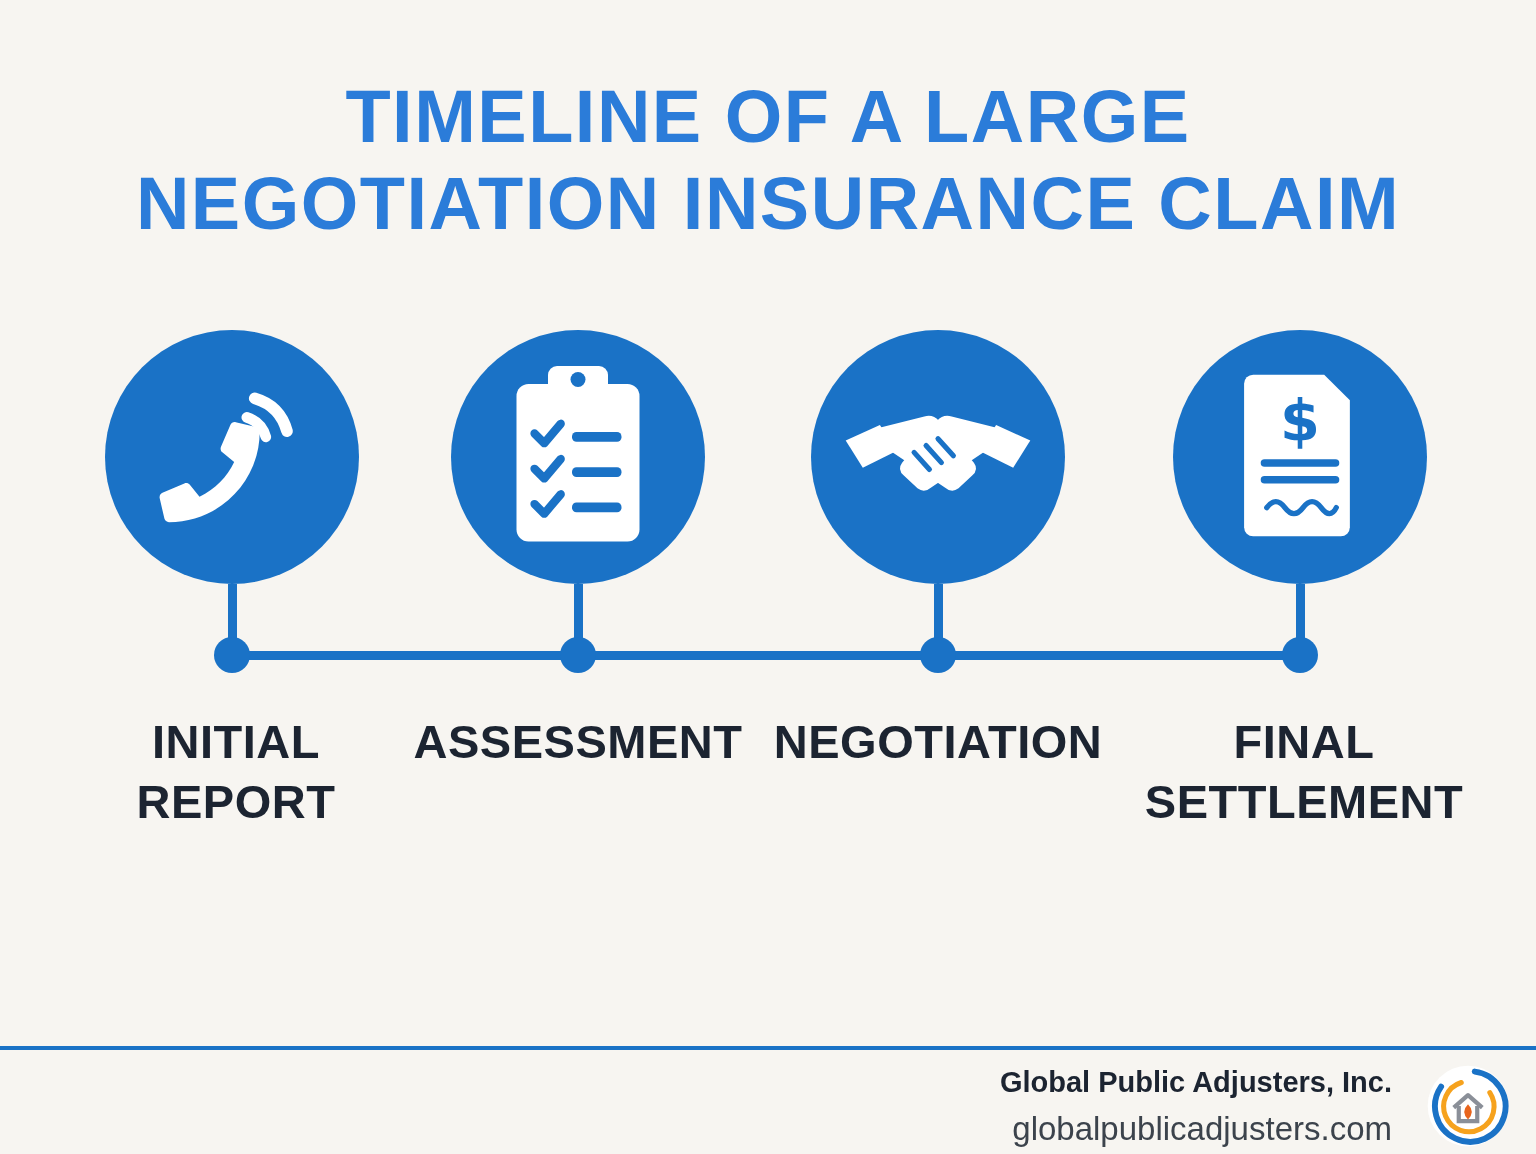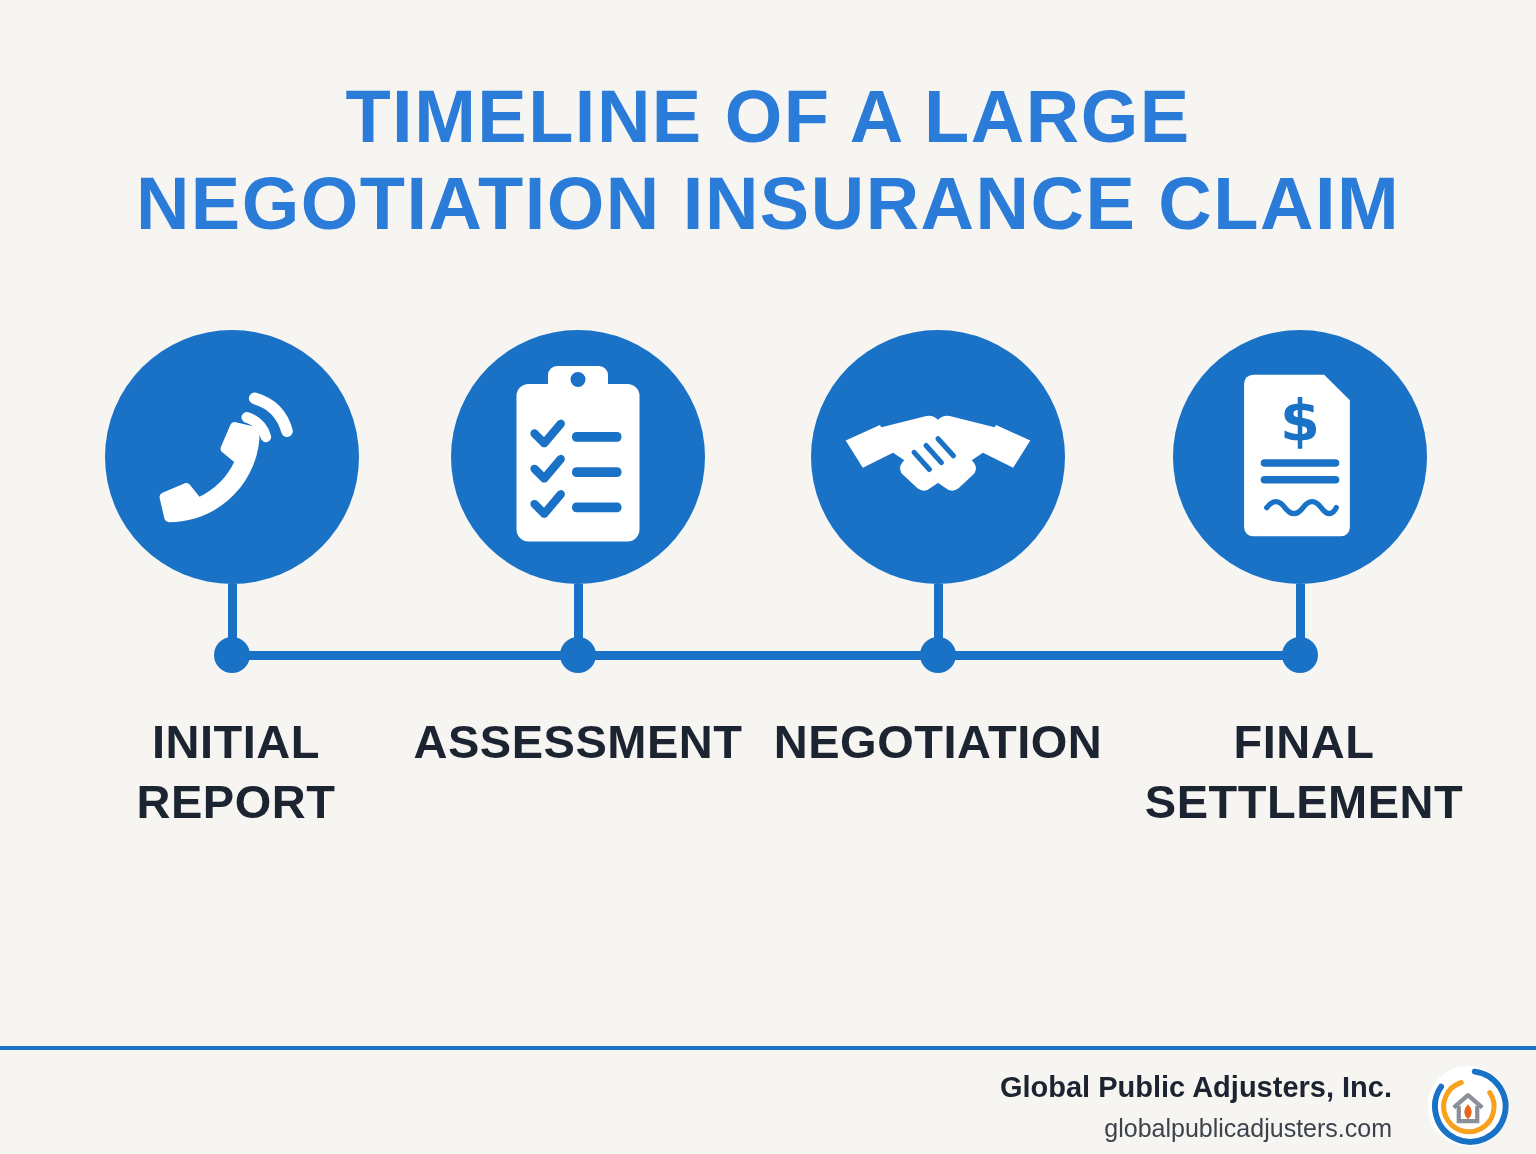--- a/index.html
+++ b/index.html
@@ -74,21 +74,21 @@
   }
   .footer {
     position:absolute; right:26px; top:1064px;
     display:flex; align-items:center; gap:34px;
   }
   .footer-text { text-align:right; }
   .company {
     color:#1c2431; font-weight:700; font-size:29px; line-height:1.3;
   }
   .website {
-    color:#3c434c; font-size:25px; margin-top:8px;
+    color:#3c434c; font-size:33px; margin-top:8px;
   }
   .logo { width:84px; height:84px; }
 </style>
 </head>
 <body>
 
 <div class="canvas">
 
   <div class="title">
     <div>TIMELINE OF A LARGE</div>

